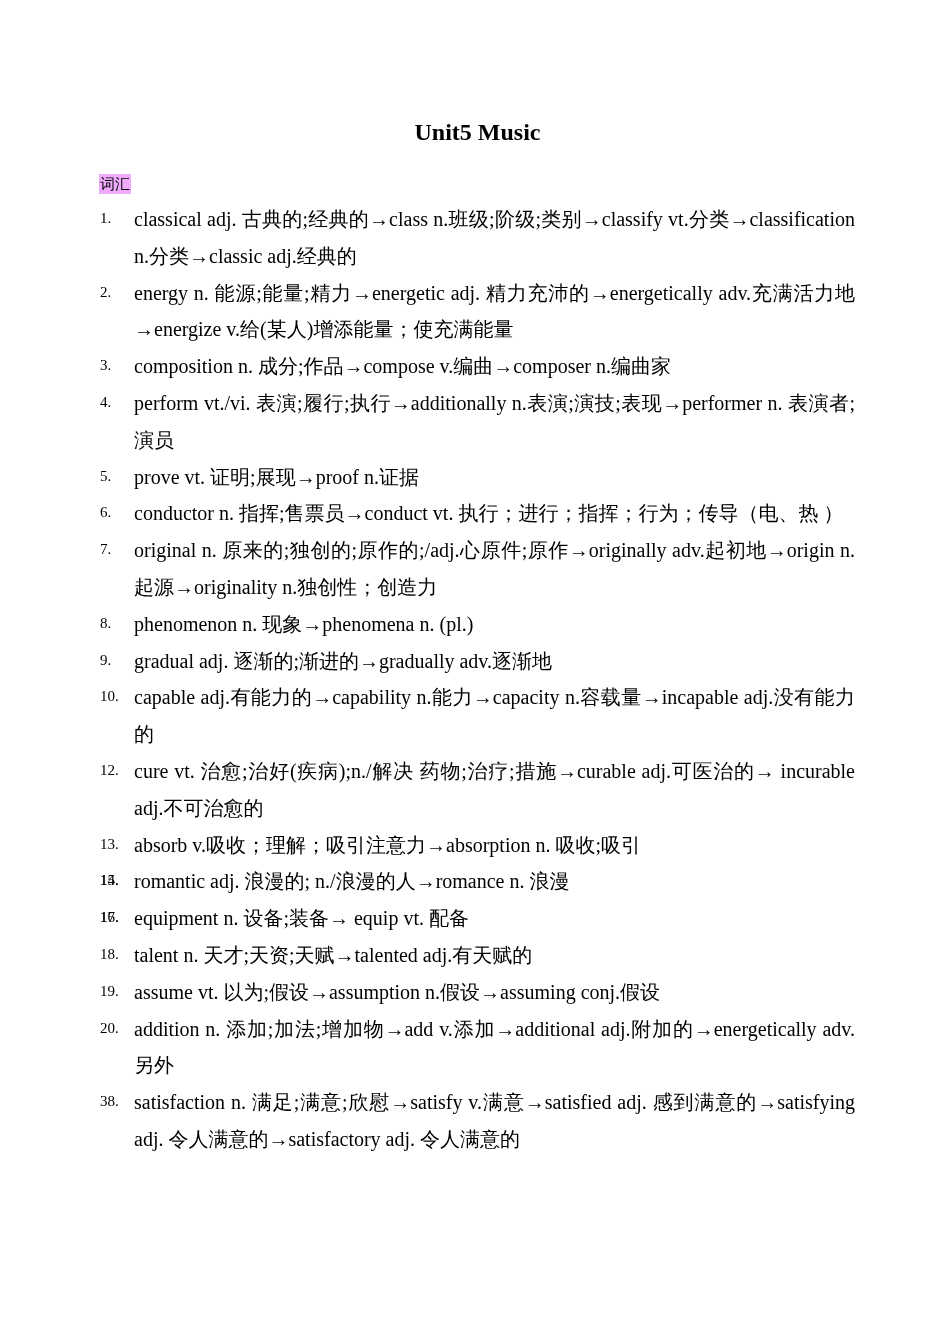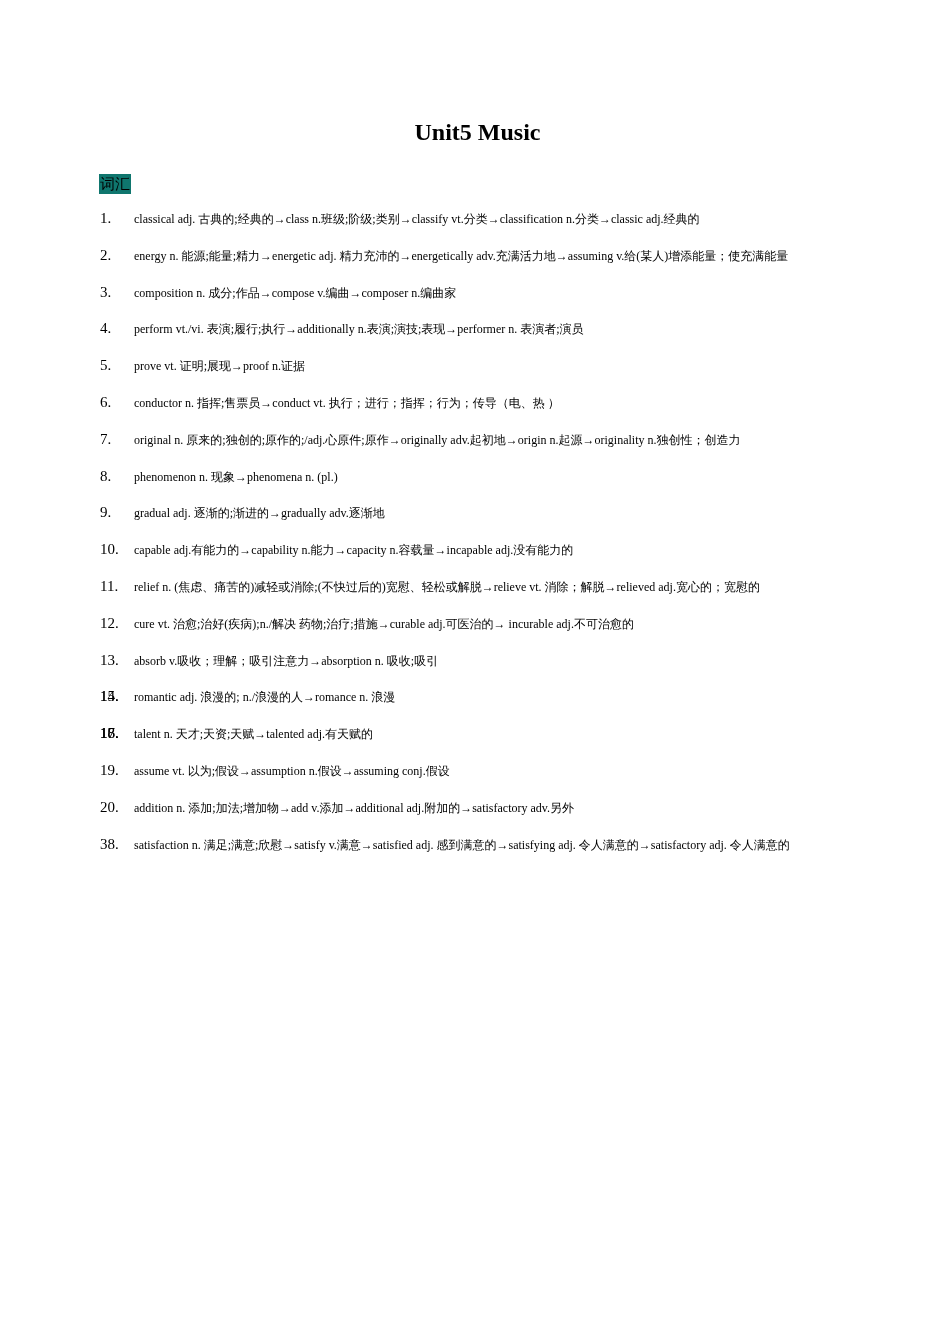--- a/index.html
+++ b/index.html
@@ -17,39 +17,39 @@
     position: absolute; top: 174px; left: 99px;
     font-size: 15px; line-height: 20px; padding: 0 1px;
   }
   .list { position: absolute; top: 201px; left: 0; width: 950px; }
   .item { position: relative; padding-left: 134px; padding-right: 95px; }
   .item .num {
     position: absolute; left: 100px; top: 0;
     font-size: 15px; line-height: 35.5px;
   }
   .item .text {
-    font-size: 12px; line-height: 36.8px; text-align: justify;
+    font-size: 20px; line-height: 36.8px; text-align: justify;
     text-align-last: left; word-spacing: 0px;
   }
 </style>
 </head>
 <body>
 
 <div class="page">
   <div class="title">Unit5 Music</div>
-  <span class="section-label" id="section-label" style="background: #0f766e;">词汇</span>
+  <span class="section-label" id="section-label" style="background: #f0abfc;">词汇</span>
 
   <div class="list">
     <div class="item">
         <span class="num">1.</span>
         <div class="text">classical adj. 古典的;经典的→class n.班级;阶级;类别→classify vt.分类→classification n.分类→classic adj.经典的</div>
       </div>
     <div class="item">
         <span class="num">2.</span>
-        <div class="text">energy n. 能源;能量;精力→energetic adj. 精力充沛的→energetically adv.充满活力地→assuming v.给(某人)增添能量；使充满能量</div>
+        <div class="text">energy n. 能源;能量;精力→energetic adj. 精力充沛的→energetically adv.充满活力地→energize v.给(某人)增添能量；使充满能量</div>
       </div>
     <div class="item">
         <span class="num">3.</span>
         <div class="text">composition n. 成分;作品→compose v.编曲→composer n.编曲家</div>
       </div>
     <div class="item">
         <span class="num">4.</span>
         <div class="text">perform vt./vi. 表演;履行;执行→additionally n.表演;演技;表现→performer n. 表演者;演员</div>
       </div>
     <div class="item">
@@ -70,54 +70,51 @@
       </div>
     <div class="item">
         <span class="num">9.</span>
         <div class="text">gradual adj. 逐渐的;渐进的→gradually adv.逐渐地</div>
       </div>
     <div class="item">
         <span class="num">10.</span>
         <div class="text">capable adj.有能力的→capability n.能力→capacity n.容载量→incapable adj.没有能力的</div>
       </div>
     <div class="item">
-        <span class="num">11.</span>
-        <div class="text">relief  n. (焦虑、痛苦的)减轻或消除;(不快过后的)宽慰、轻松或解脱→relieve vt. 消除；解脱→relieved adj.宽心的；宽慰的</div>
-      </div>
-    <div class="item">
         <span class="num">12.</span>
         <div class="text">cure vt. 治愈;治好(疾病);n./解决  药物;治疗;措施→curable adj.可医治的→  incurable adj.不可治愈的</div>
       </div>
     <div class="item">
         <span class="num">13.</span>
         <div class="text">absorb v.吸收；理解；吸引注意力→absorption n. 吸收;吸引</div>
       </div>
     <div class="item">
         <span class="num">14.</span>
       </div>
     <div class="item">
         <span class="num">15.</span>
         <div class="text">romantic adj. 浪漫的; n./浪漫的人→romance n. 浪漫</div>
       </div>
     <div class="item">
         <span class="num">16.</span>
       </div>
     <div class="item">
         <span class="num">17.</span>
+        <div class="text">equipment  n. 设备;装备→  equip vt. 配备</div>
       </div>
     <div class="item">
         <span class="num">18.</span>
         <div class="text">talent n. 天才;天资;天赋→talented adj.有天赋的</div>
       </div>
     <div class="item">
         <span class="num">19.</span>
         <div class="text">assume vt. 以为;假设→assumption n.假设→assuming conj.假设</div>
       </div>
     <div class="item">
         <span class="num">20.</span>
-        <div class="text">addition n. 添加;加法;增加物→add v.添加→additional adj.附加的→satisfactory adv.另外</div>
+        <div class="text">addition n. 添加;加法;增加物→add v.添加→additional adj.附加的→energetically adv.另外</div>
       </div>
     <div class="item">
         <span class="num">38.</span>
         <div class="text">satisfaction n. 满足;满意;欣慰→satisfy v.满意→satisfied adj. 感到满意的→satisfying adj. 令人满意的→satisfactory adj. 令人满意的</div>
       </div>
   </div>
 </div>
 
 </body></html>

